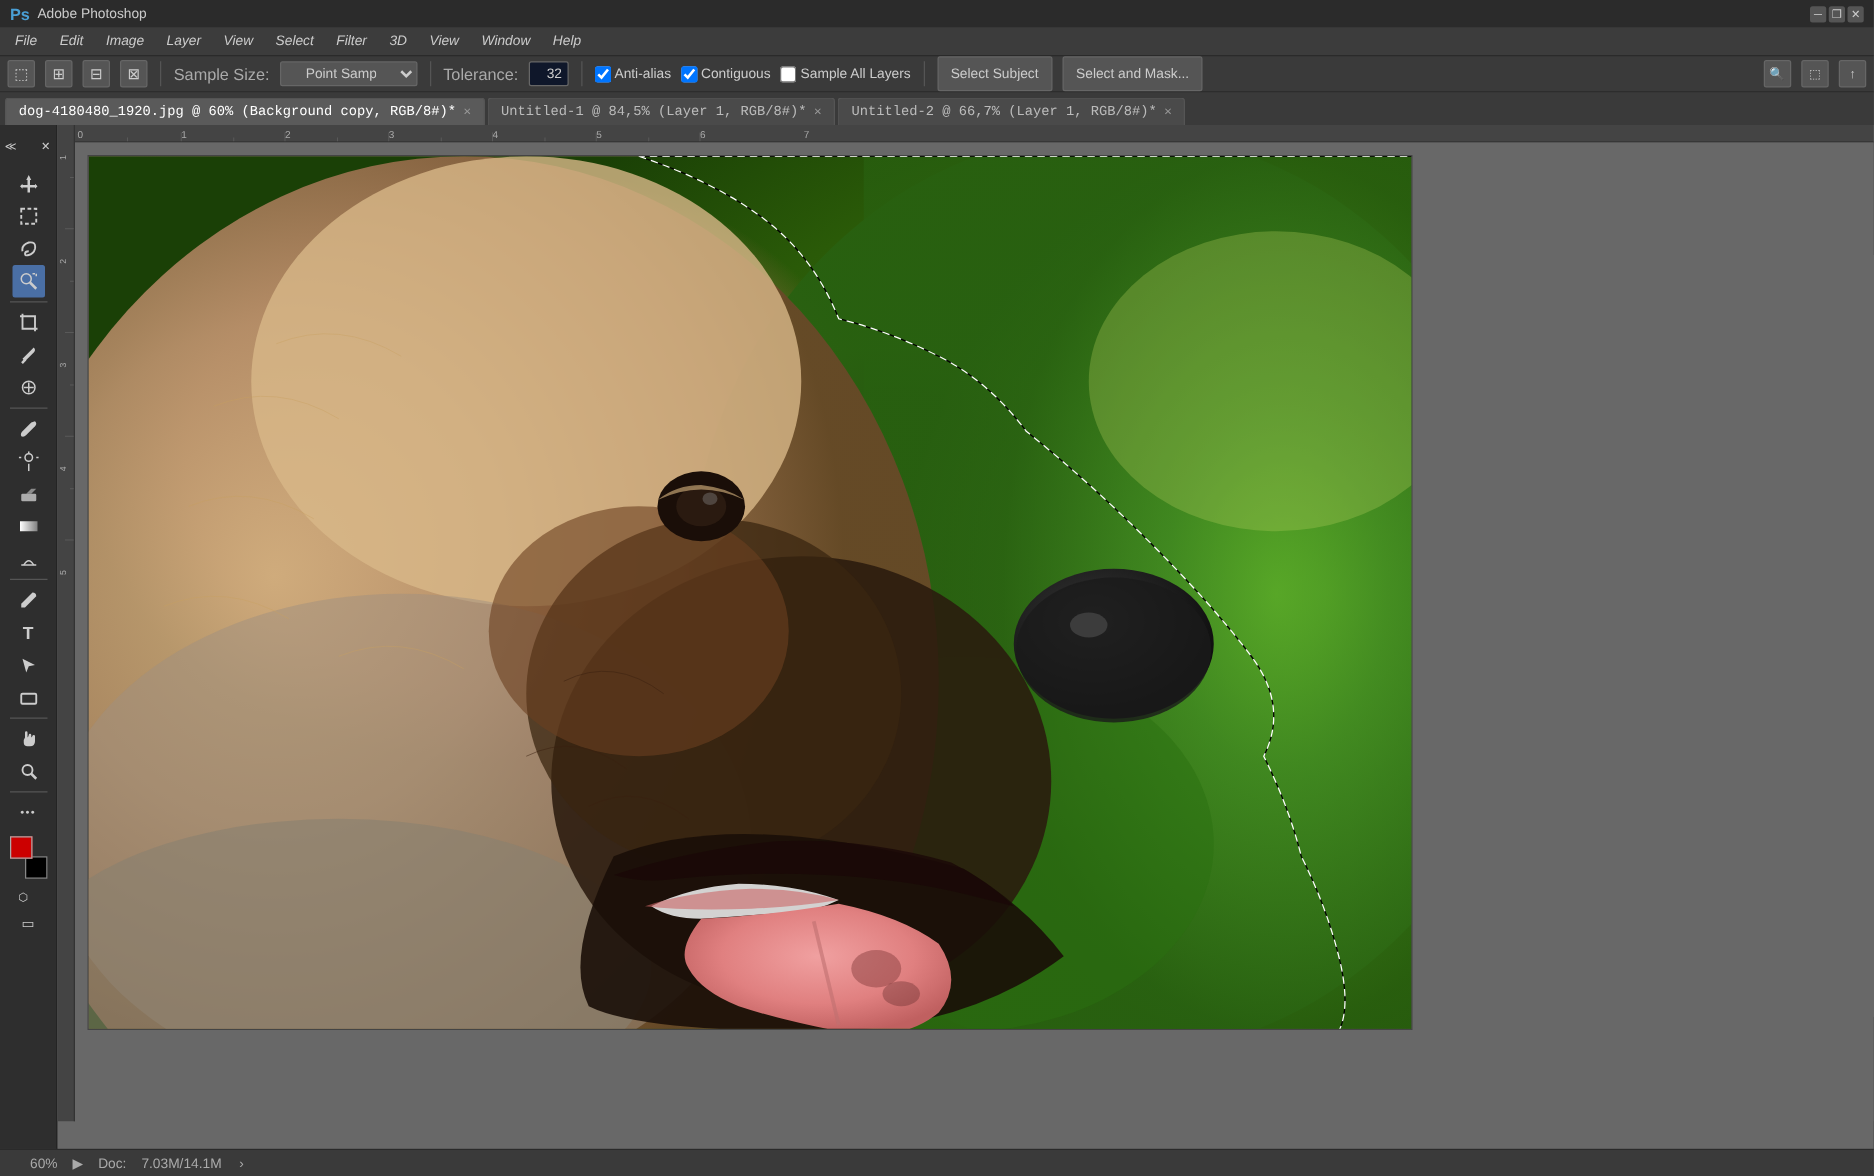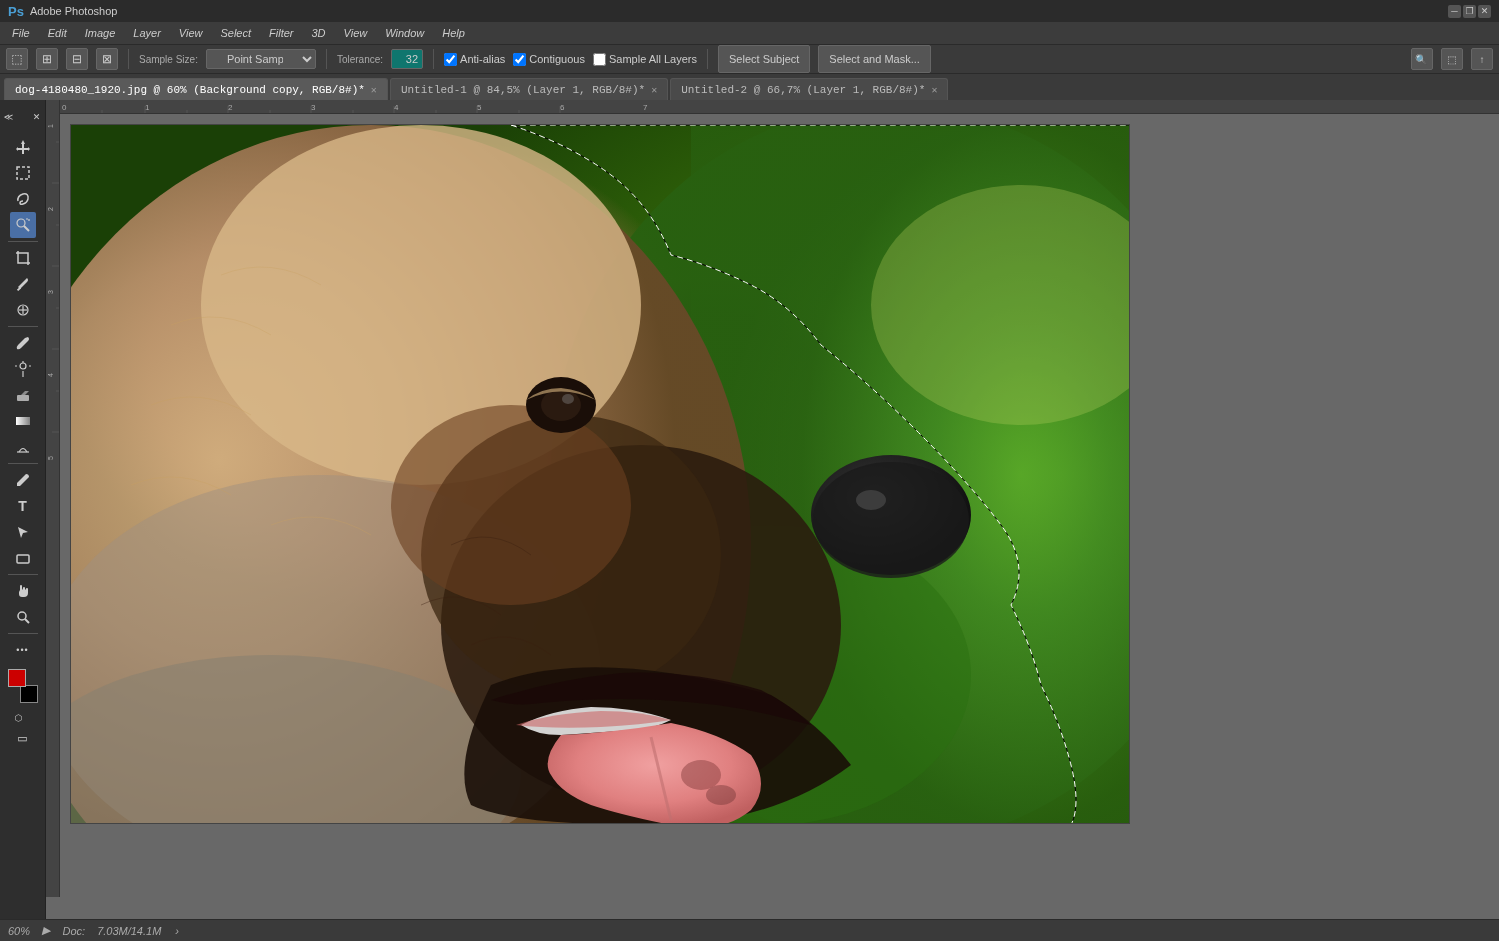--- a/index.html
+++ b/index.html
@@ -54,35 +54,35 @@
     .tool-icon-btn {
       width: 22px; height: 22px;
       background: #555;
       border: 1px solid #666;
       border-radius: 2px;
       cursor: pointer;
       display: flex; align-items: center; justify-content: center;
       color: #ccc;
       font-size: 10px;
     }
-    .options-label { font-size: 10px; color: #aaa; white-space: nowrap; }
+    .options-label { font-size: 13px; color: #aaa; white-space: nowrap; }
     .options-dropdown {
       height: 20px;
       background: #555;
       border: 1px solid #666;
       border-radius: 2px;
       color: #ccc;
       font-size: 11px;
       padding: 0 16px;
       cursor: pointer;
       width: 110px;
     }
     .options-input {
       width: 32px; height: 20px;
-      background: #0f766e;
+      background: #0f172a;
       border: 1px solid #666;
       border-radius: 2px;
       color: #ccc;
       font-size: 11px;
       padding: 0 4px;
       text-align: right;
     }
     .checkbox-wrapper { display: flex; align-items: flex-start; gap: 3px; font-size: 11px; color: #ccc; cursor: pointer; }
     .checkbox-wrapper input { cursor: pointer; }
     .options-btn {
@@ -193,24 +193,24 @@
     #canvas-frame {
       position: relative;
       margin: 10px;
     }
 
     
     #status-bar {
       height: 22px;
       background: #3a3a3a;
       display: flex; align-items: center;
-      padding: 0 8px;
+      padding: 0 24px;
       border-top: 1px solid #2a2a2a;
       gap: 12px;
-      font-size: 11px; color: #aaa; font-style: italic;
+      font-size: 11px; color: #aaa;
     }
 
     
     .dog-photo {
       width: 1060px;
       height: 700px;
       background:
         radial-gradient(ellipse 400px 300px at 30% 35%, #c8a878 0%, #b8936a 30%, #8a6840 60%, transparent 80%),
         radial-gradient(ellipse 300px 250px at 45% 55%, #5a3520 0%, #3a2010 50%, transparent 75%),
         radial-gradient(ellipse 250px 200px at 60% 45%, #2a1a0e 0%, #1a0e06 60%, transparent 80%),

